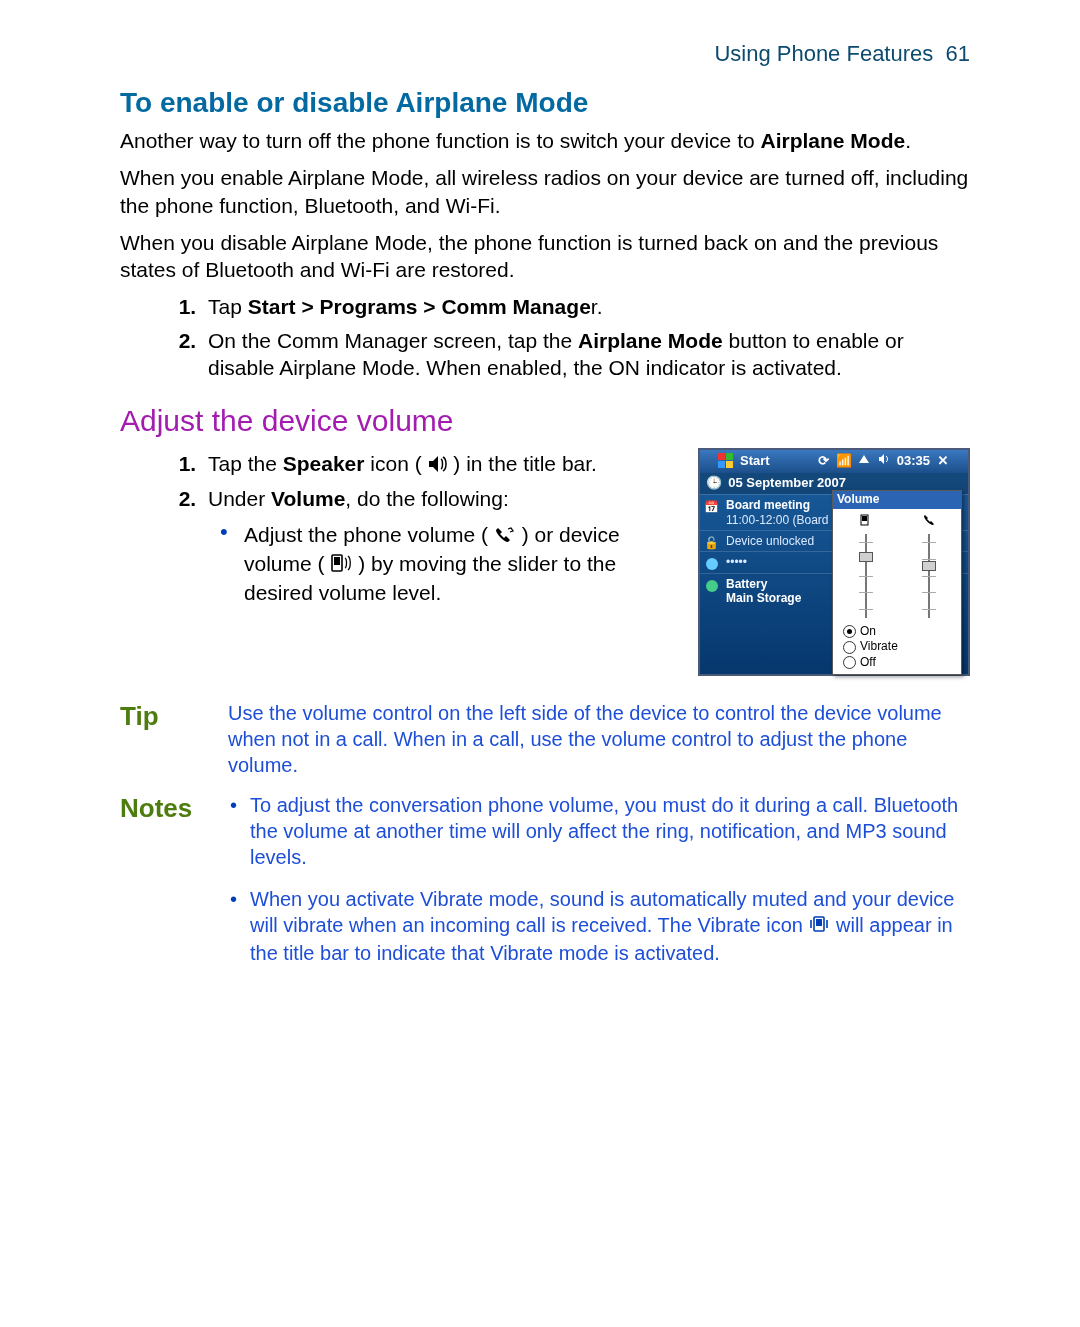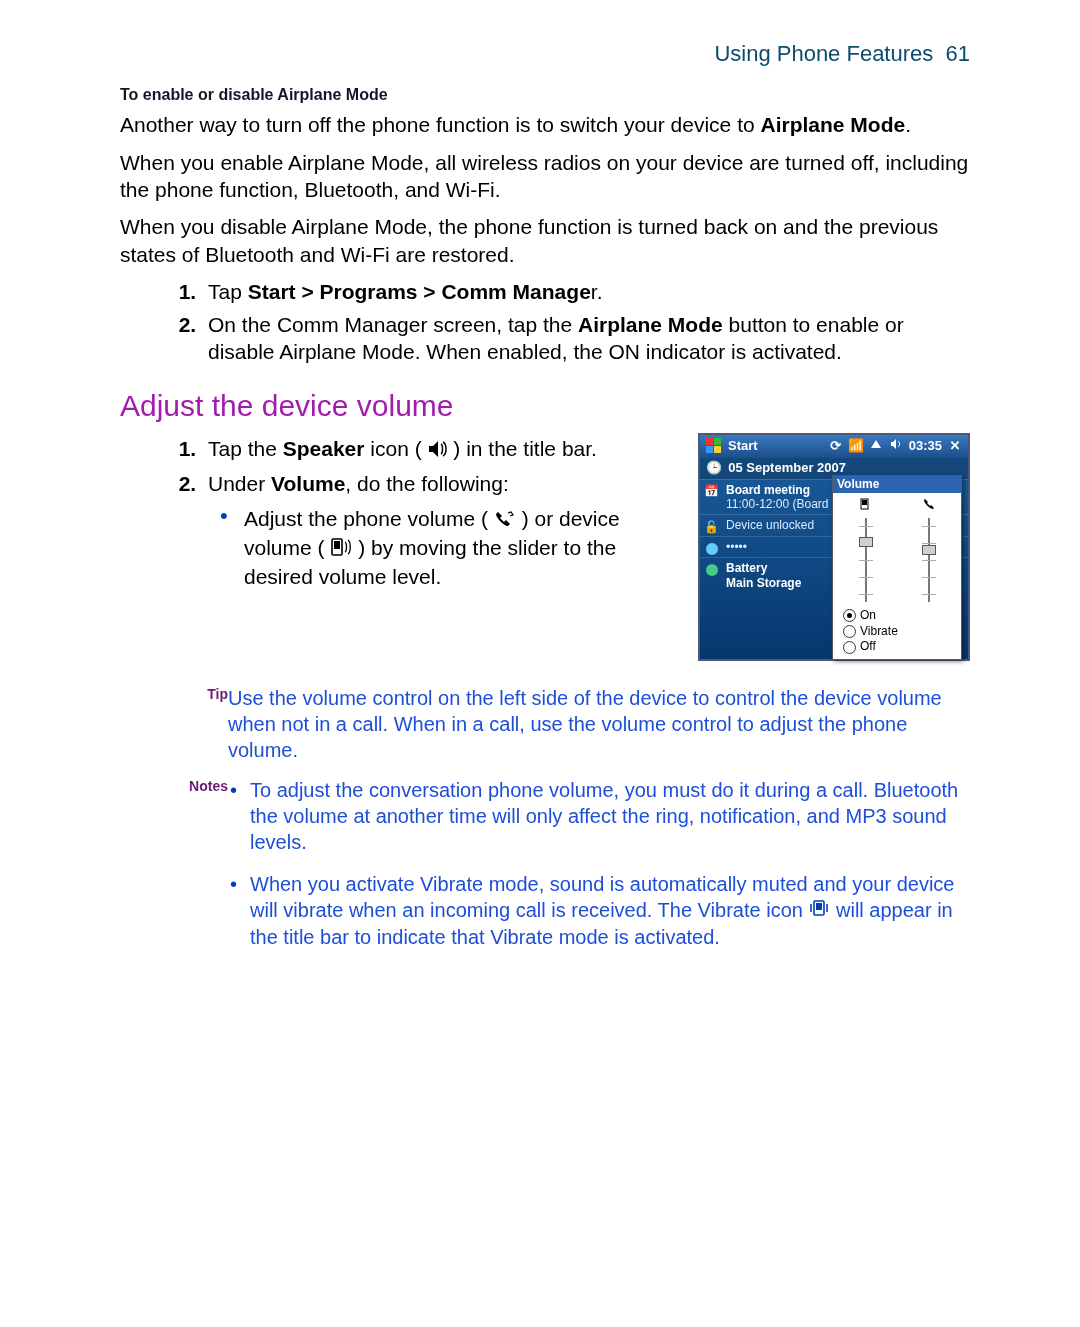--- a/index.html
+++ b/index.html
@@ -15,23 +15,23 @@
     padding: 40px 110px 60px 120px;
     box-sizing: border-box;
   }
   .page-header {
     text-align: right;
     color: #0c4a6e;
     font-size: 22px;
     margin-bottom: 16px;
   }
   .sub-heading {
-    color: #0f172a;
+    color: #0369a1;
     font-weight: bold;
-    font-size: 16px;
+    font-size: 28px;
     margin: 8px 0 2px 0;
   }
   .para {
     margin: 6px 0 10px 0;
   }
   .bold { font-weight: bold; }
   ol.steps {
     margin: 6px 0 10px 0;
     padding-left: 82px;
   }
@@ -70,25 +70,24 @@
     display: inline-block;
     vertical-align: middle;
   }
   .tipnotes { margin-top: 24px; }
   .tn-row {
     display: flex;
     margin-bottom: 14px;
   }
   .tn-label {
     width: 108px;
-    color: #701a75;
+    color: #4d7c0f;
     font-weight: bold;
-    font-size: 14px;
+    font-size: 26px;
     flex: none;
-    text-align: right;
   }
   .tn-body {
     flex: 1;
     color: #1d4ed8;
     font-size: 20px;
   }
   .tn-body ul {
     list-style: none;
     padding-left: 22px;
     margin: 0;
@@ -112,21 +111,21 @@
     color: #fff;
     font-size: 13px;
     box-sizing: border-box;
     margin-top: 4px;
   }
   .ds-title {
     display: flex;
     align-items: flex-start;
     gap: 6px;
     background: linear-gradient(#3a78c0,#1b4f8a);
-    padding: 3px 6px;
+    padding: 3px 18px;
     font-weight: bold;
   }
   .ds-title .flag { width:16px; height:16px; }
   .ds-title .spacer { flex:1; }
   .ds-title .ti { width:14px; text-align:center; }
   .ds-date {
     background: rgba(0,0,0,0.2);
     padding: 2px 6px;
     display:flex; gap:6px; align-items:center;
     font-weight:bold;

